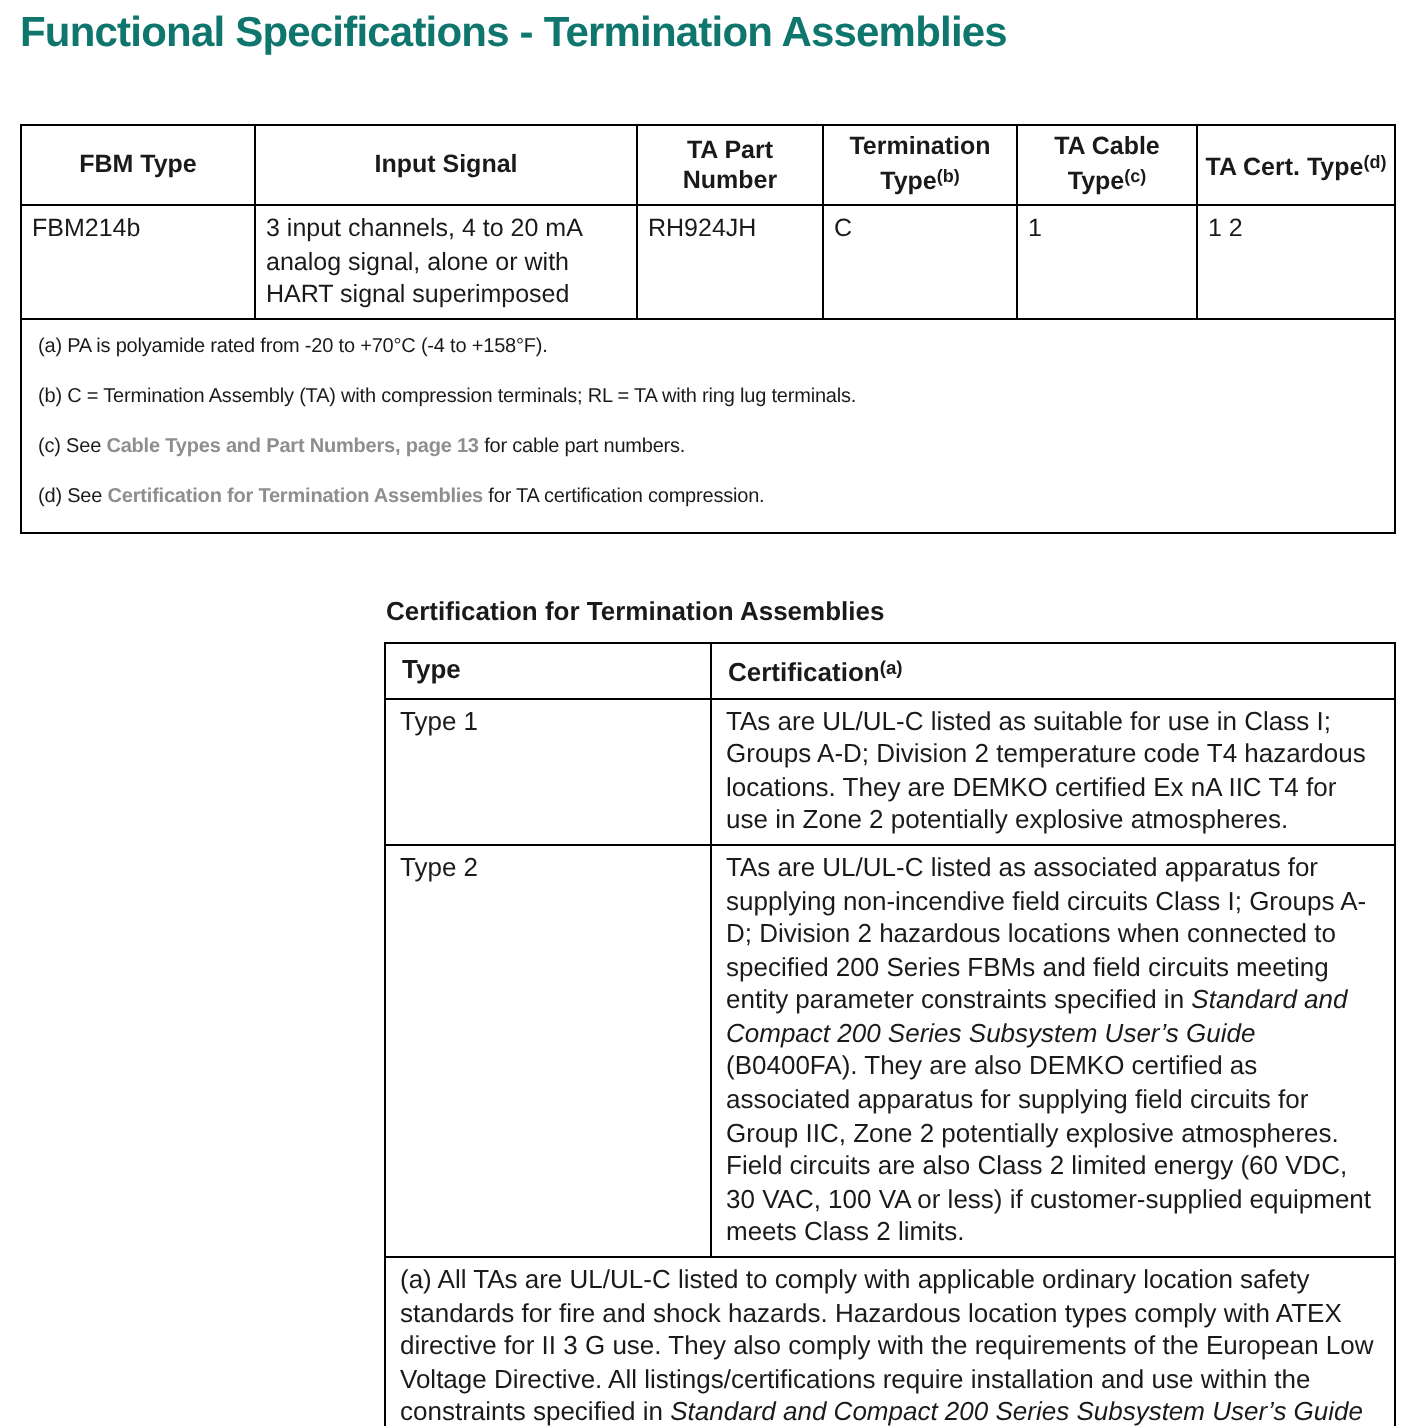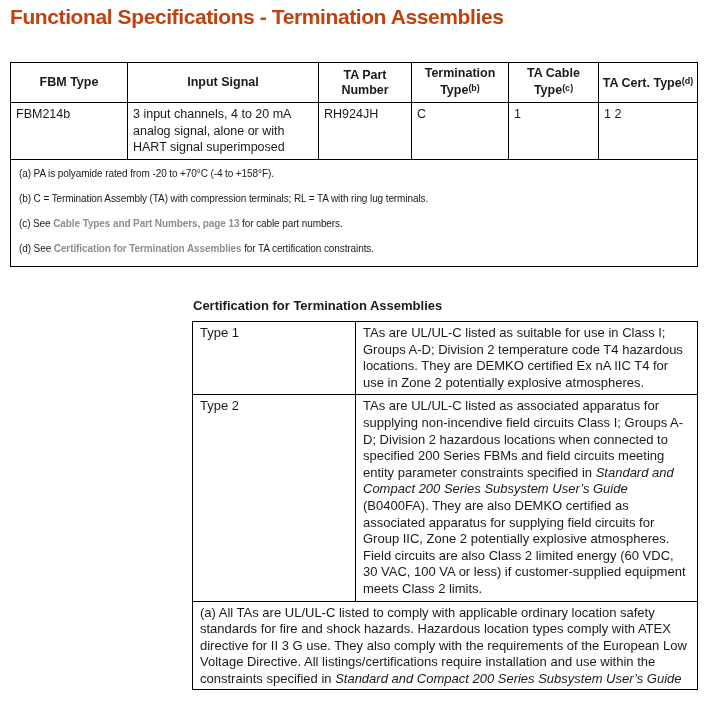--- a/index.html
+++ b/index.html
@@ -13,21 +13,21 @@
     overflow: hidden;
   }
 
   .page-title {
     position: absolute;
     left: 10px; top: 5px;
     margin: 0;
     font-size: 21px;
     font-weight: 700;
     letter-spacing: -0.4px;
-    color: #c2410c;
+    color: #0f766e;
     white-space: nowrap;
   }
 
   table { border-collapse: collapse; table-layout: fixed; }
 
   
   #spec-table {
     position: absolute;
     left: 10px; top: 62px;
     width: 687px;
@@ -143,34 +143,38 @@
     <td>RH924JH</td>
     <td>C</td>
     <td>1</td>
     <td>1 2</td>
   </tr>
   <tr>
     <td class="footnotes-cell" colspan="6">
       <p><span>(a) PA is polyamide rated from -20 to +70°C (-4 to +158°F).</span></p>
       <p><span>(b) C = Termination Assembly (TA) with compression terminals; RL = TA with ring lug terminals.</span></p>
       <p><span>(c) See </span><span class="seg-link">Cable Types and Part Numbers, page 13</span><span> for cable part numbers.</span></p>
-      <p><span>(d) See </span><span class="seg-link">Certification for Termination Assemblies</span><span> for TA certification constraints.</span></p>
+      <p><span>(d) See </span><span class="seg-link">Certification for Termination Assemblies</span><span> for TA certification compression.</span></p>
     </td>
   </tr>
 </tbody>
   </table>
 
 <h2 class="cert-heading">Certification for Termination Assemblies</h2>
 
 <table id="cert-table">
   <colgroup>
     <col style="width:163px">
       <col style="width:342px">
   </colgroup>
   <tbody>
+      <tr>
+    <th><span>Type</span></th>
+    <th><span>Certification</span><span class="seg-sup">(a)</span></th>
+  </tr>
   <tr class="cert-row-1">
     <td>Type 1</td>
     <td><span>TAs are UL/UL-C listed as suitable for use in Class I; Groups A-D; Division 2 temperature code T4 hazardous locations. They are DEMKO certified Ex nA IIC T4 for use in Zone 2 potentially explosive atmospheres.</span></td>
   </tr>
   <tr class="cert-row-2">
     <td>Type 2</td>
     <td><span>TAs are UL/UL-C listed as associated apparatus for supplying non-incendive field circuits Class I; Groups A-D; Division 2 hazardous locations when connected to specified 200 Series FBMs and field circuits meeting entity parameter constraints specified in </span><span class="seg-italic">Standard and Compact 200 Series Subsystem User’s Guide</span><span> (B0400FA). They are also DEMKO certified as associated apparatus for supplying field circuits for Group IIC, Zone 2 potentially explosive atmospheres. Field circuits are also Class 2 limited energy (60 VDC, 30 VAC, 100 VA or less) if customer-supplied equipment meets Class 2 limits.</span></td>
   </tr>
   <tr>
     <td class="cert-footnote-cell" colspan="2"><span>(a) All TAs are UL/UL-C listed to comply with applicable ordinary location safety standards for fire and shock hazards. Hazardous location types comply with ATEX directive for II 3 G use. They also comply with the requirements of the European Low Voltage Directive. All listings/certifications require installation and use within the constraints specified in </span><span class="seg-italic">Standard and Compact 200 Series Subsystem User’s Guide</span></td>

